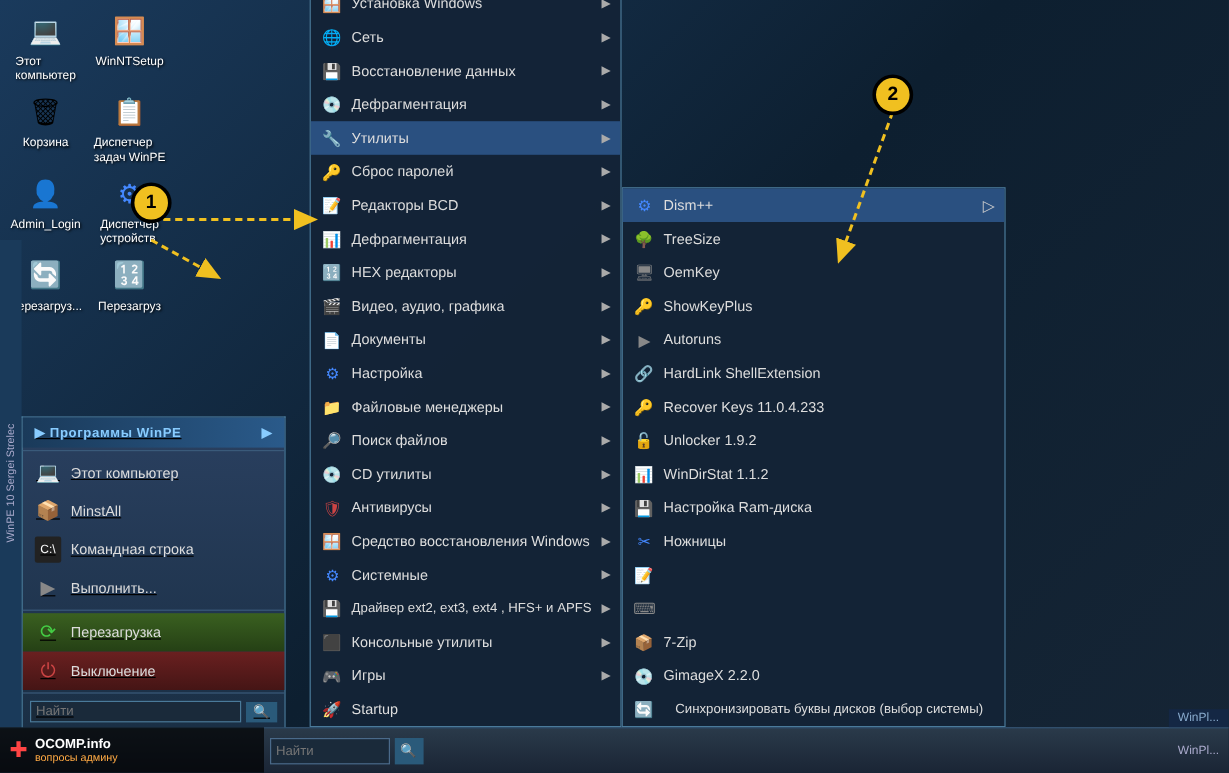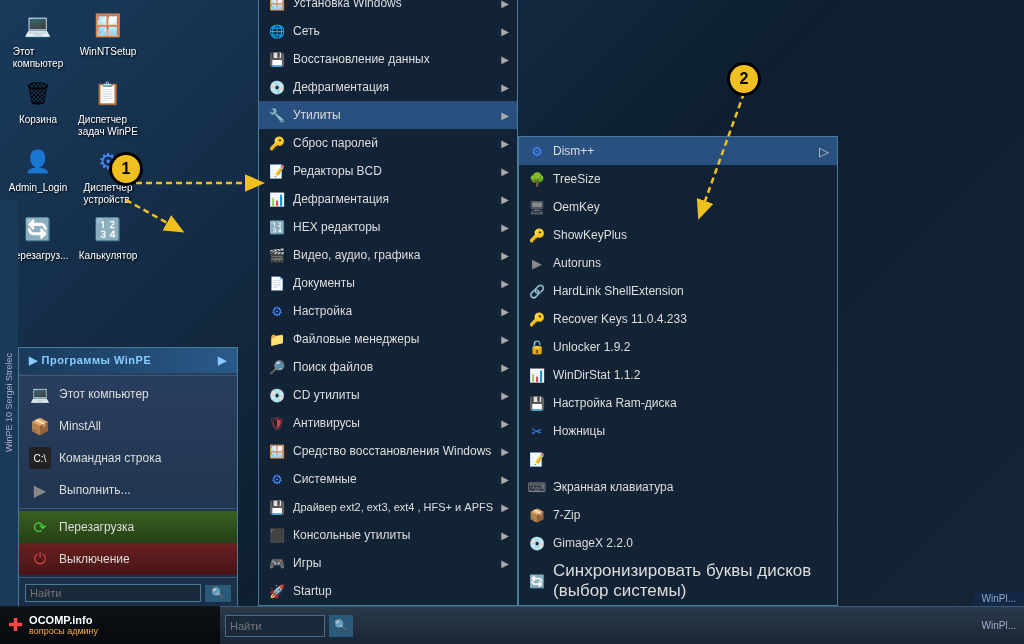--- a/index.html
+++ b/index.html
@@ -106,20 +106,21 @@
     .start-menu {
       position: absolute;
       bottom: 38px;
       left: 18px;
       width: 220px;
       background: linear-gradient(180deg, #2a4060 0%, #1a2f45 100%);
       border: 1px solid #4a7a9a;
       border-bottom: none;
       z-index: 10;
       font-size: 12px;
+      text-decoration: underline;
     }
     .start-menu-item {
       display: flex;
       align-items: center;
       padding: 5px 10px;
       color: #ddd;
       cursor: pointer;
       gap: 8px;
       position: relative;
     }
@@ -332,21 +333,21 @@
         <div class="icon-label">Диспетчер<br>устройств</div>
       </div>
     </div>
     <div class="desktop-icon-row">
       <div class="desktop-icon">
         <div class="icon-img ic-cyan">🔄</div>
         <div class="icon-label">Перезагруз...</div>
       </div>
       <div class="desktop-icon">
         <div class="icon-img ic-gray">🔢</div>
-        <div class="icon-label">Калькулятор</div>
+        <div class="icon-label">Перезагруз</div>
       </div>
     </div>
   </div>
 
   <div class="side-label">
     <span>WinPE 10 Sergei Strelec</span>
   </div>
 
   <div class="start-menu">
     <div class="start-menu-header">
@@ -543,33 +544,32 @@
     </div>
     <div class="menu-item">
       <div class="mi-icon ic-blue">✂</div>
       <div class="mi-text">Ножницы</div>
     </div>
     <div class="menu-item">
       <div class="mi-icon ic-blue">📝</div>
     </div>
     <div class="menu-item">
       <div class="mi-icon ic-gray">⌨</div>
-      <div class="mi-text">Экранная клавиатура</div>
     </div>
     <div class="menu-item">
       <div class="mi-icon ic-gray">📦</div>
       <div class="mi-text">7-Zip</div>
     </div>
     <div class="menu-item">
       <div class="mi-icon ic-green">💿</div>
       <div class="mi-text">GimageX 2.2.0</div>
     </div>
     <div class="menu-item">
       <div class="mi-icon ic-gray">🔄</div>
-      <div class="mi-text" style="font-size:17px;">Синхронизировать буквы дисков (выбор системы)</div>
+      <div class="mi-text" style="font-size:11px;text-align:center;">Синхронизировать буквы дисков (выбор системы)</div>
     </div>
   </div>
 
   <div class="annotation-1">
     <span>1</span>
   </div>
 
   <div class="annotation-2">
     <span>2</span>
   </div>

